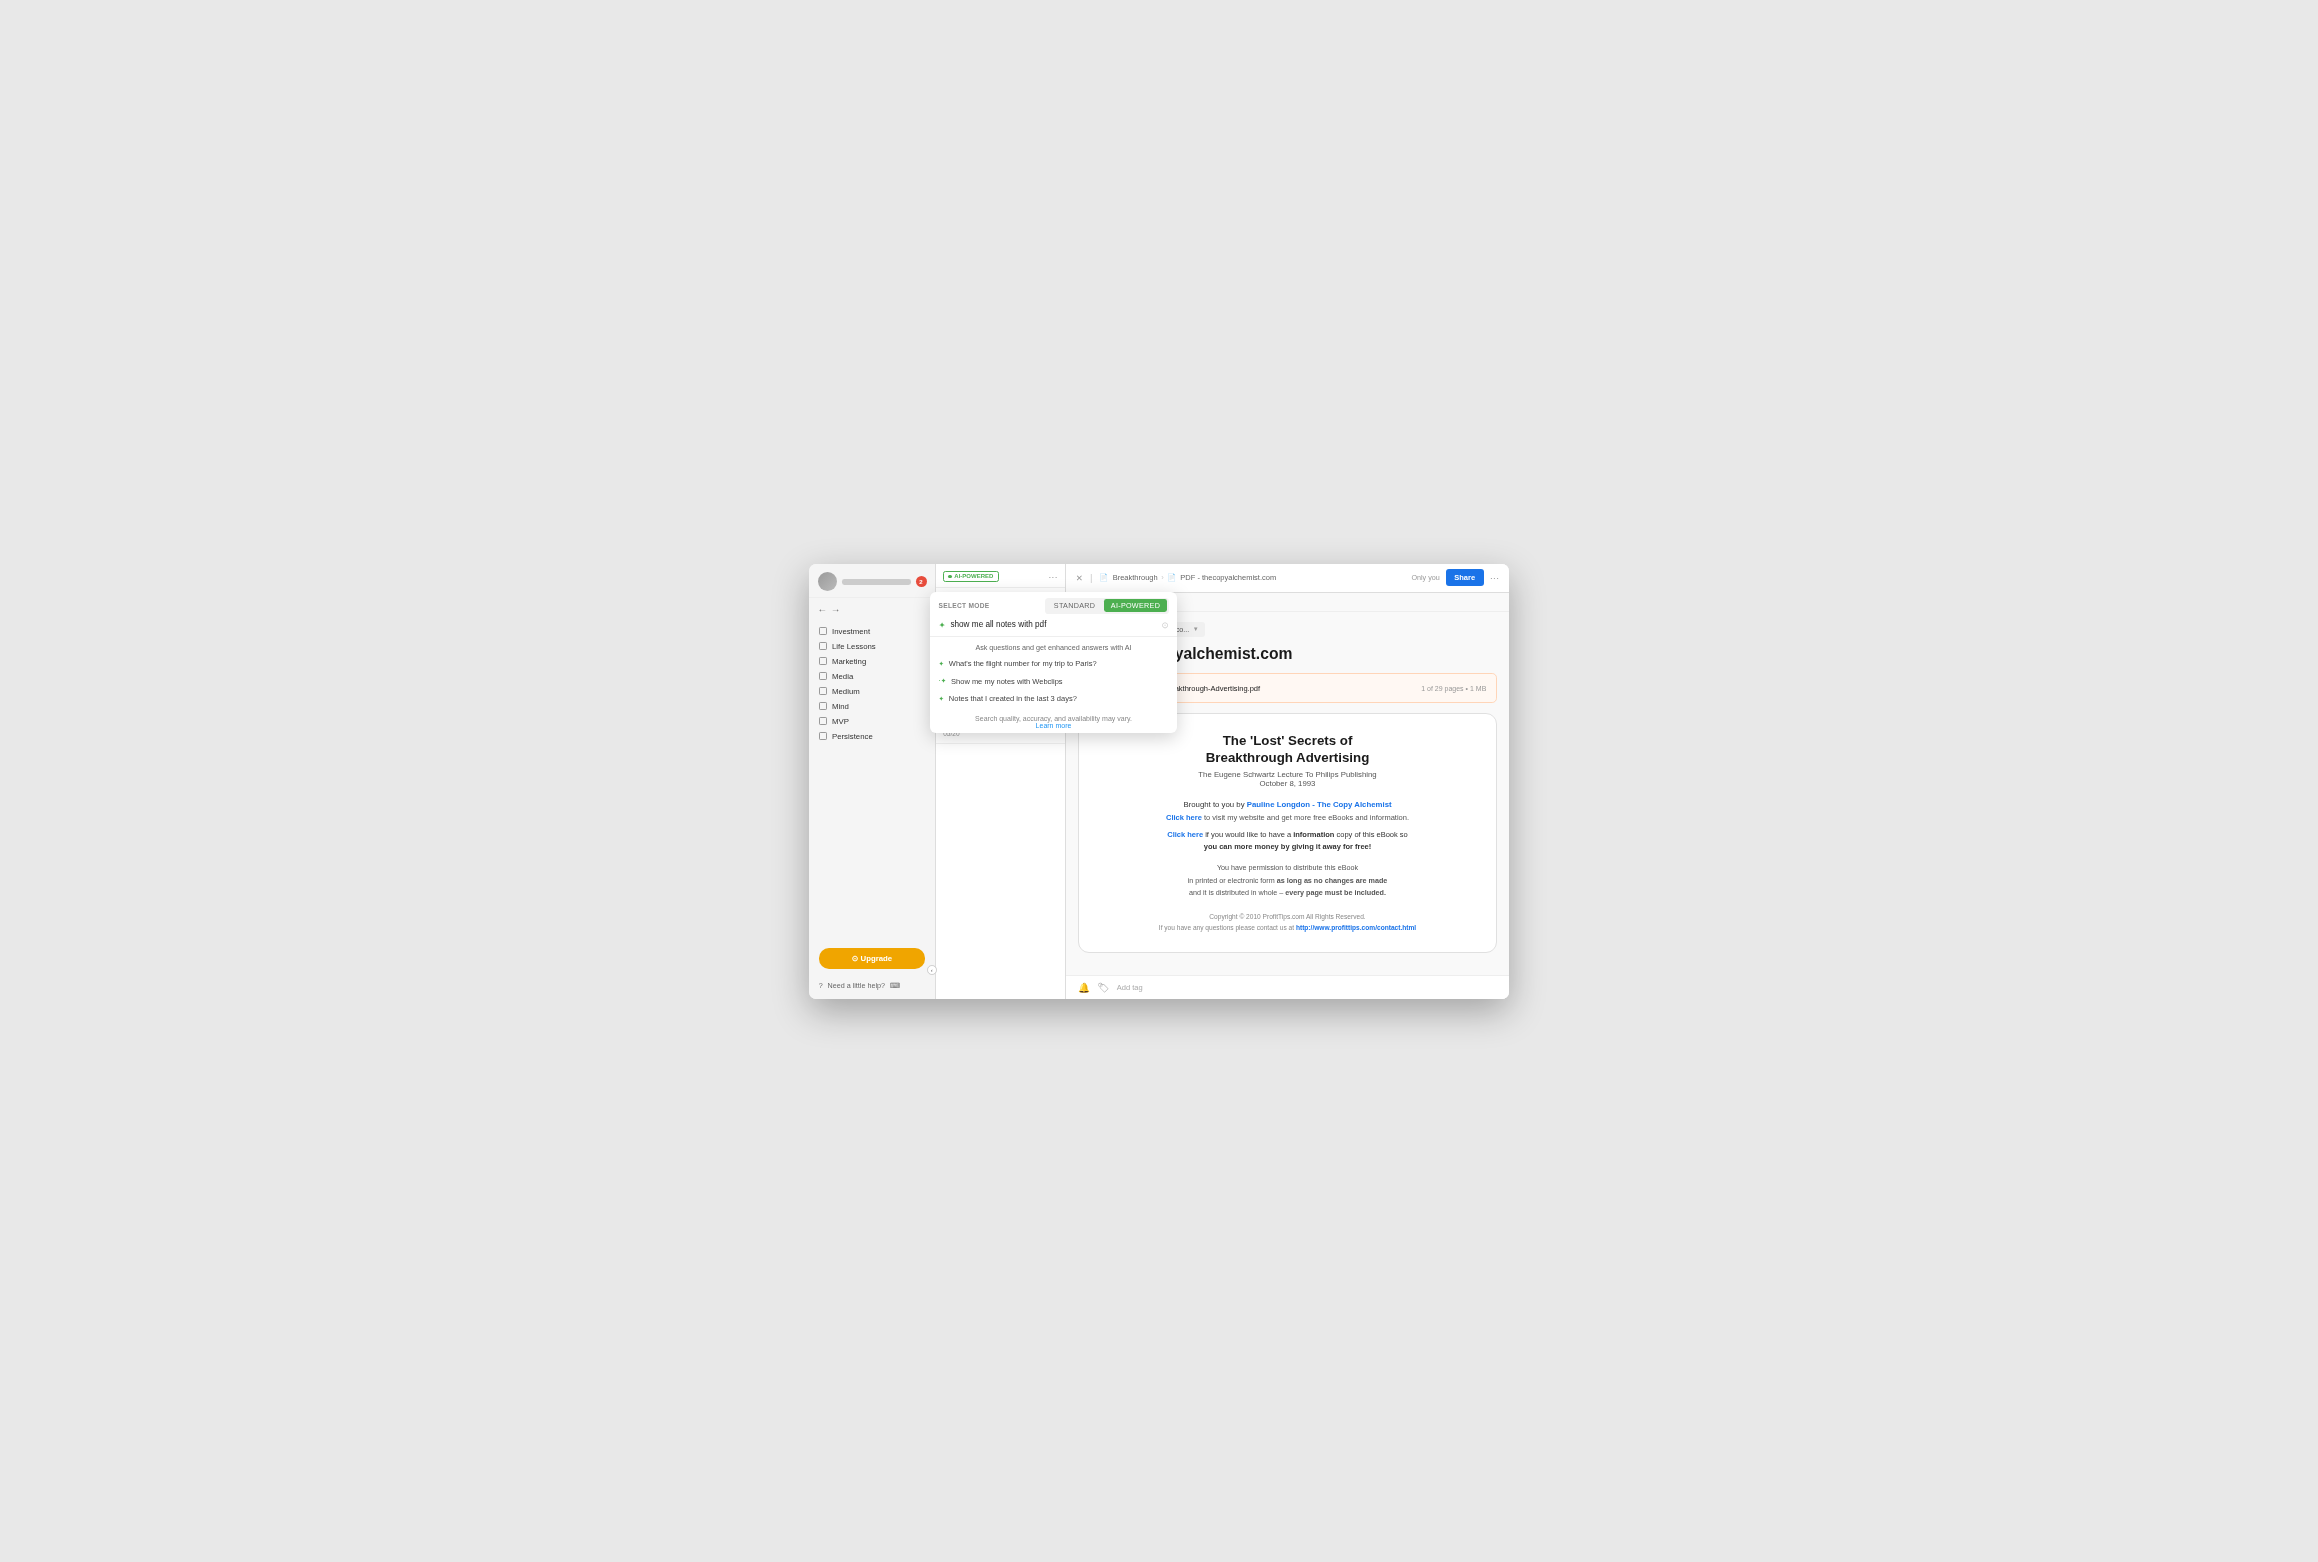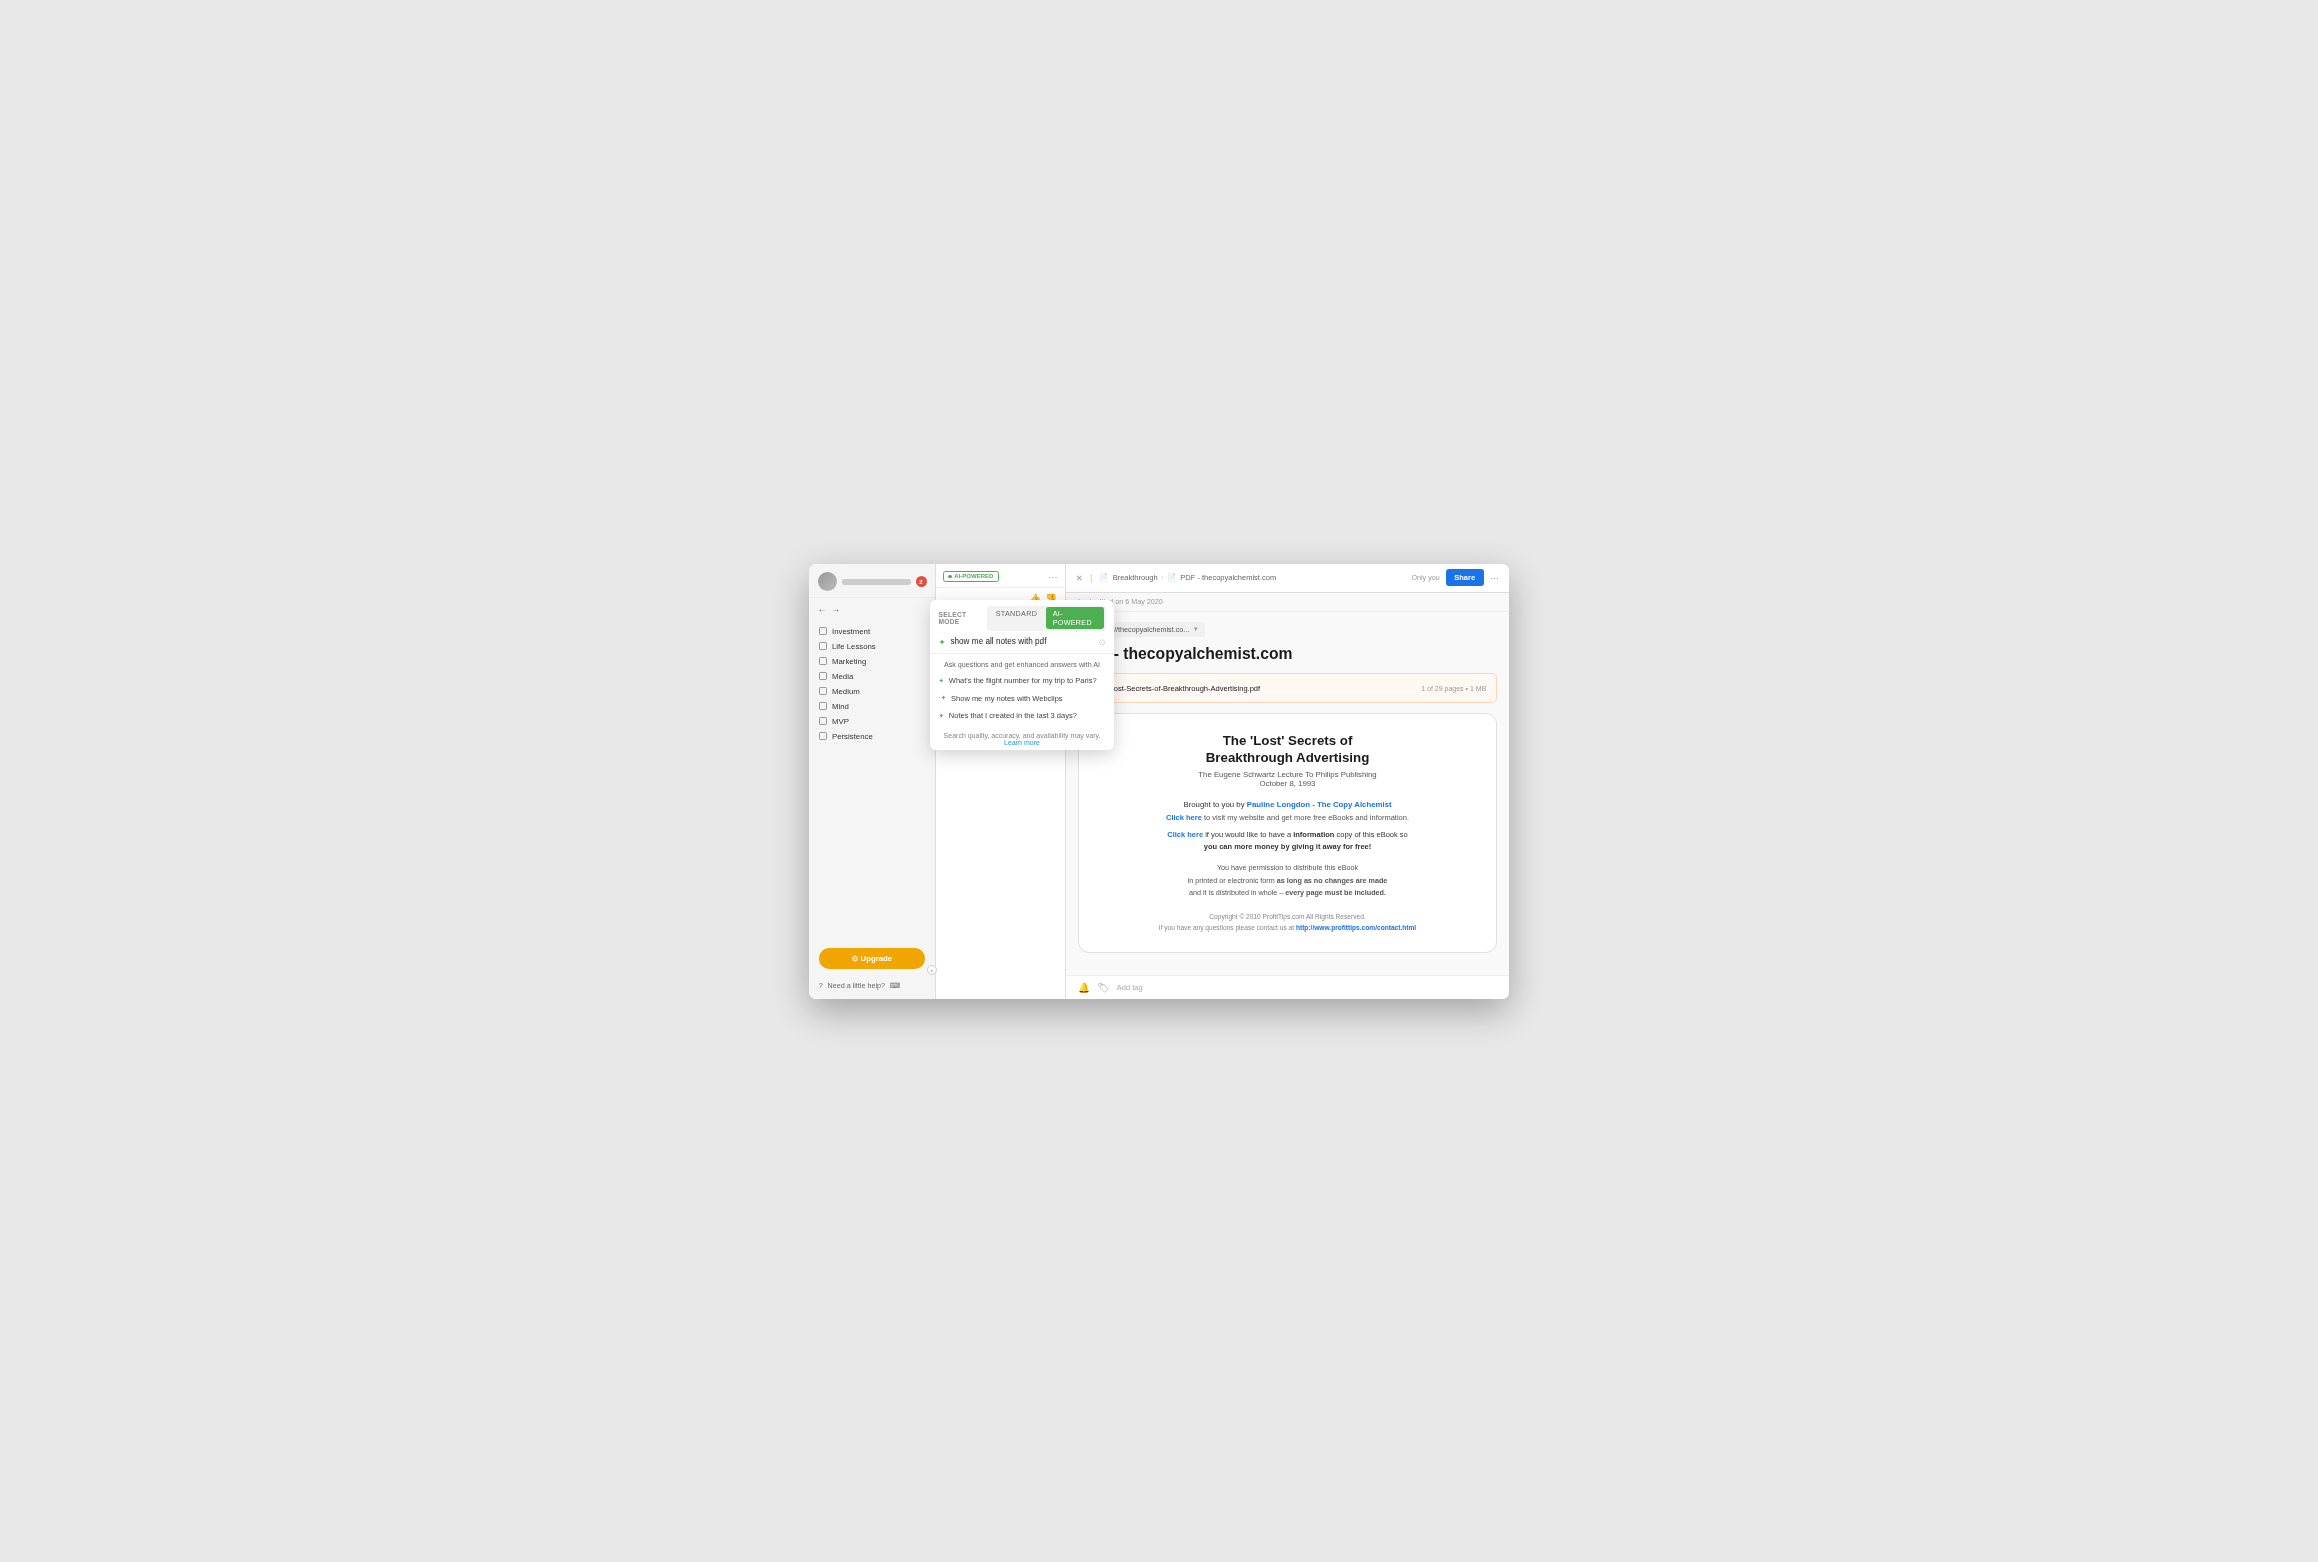--- a/index.html
+++ b/index.html
@@ -235,23 +235,23 @@
     }
     .thumb-icon {
       color: #999;
       font-size: 9.7px;
       cursor: pointer;
     }
 
     
     .ai-dropdown {
       position: absolute;
-      top: 36px;
+      top: 28px;
       left: -6px;
-      width: 184px;
+      width: 247px;
       background: white;
       border-radius: 6px;
       box-shadow: 0 4.8px 18px rgba(0,0,0,0.18);
       z-index: 100;
       padding: 0;
       overflow: hidden;
     }
     .ai-dropdown-header {
       display: flex;
       align-items: center;

